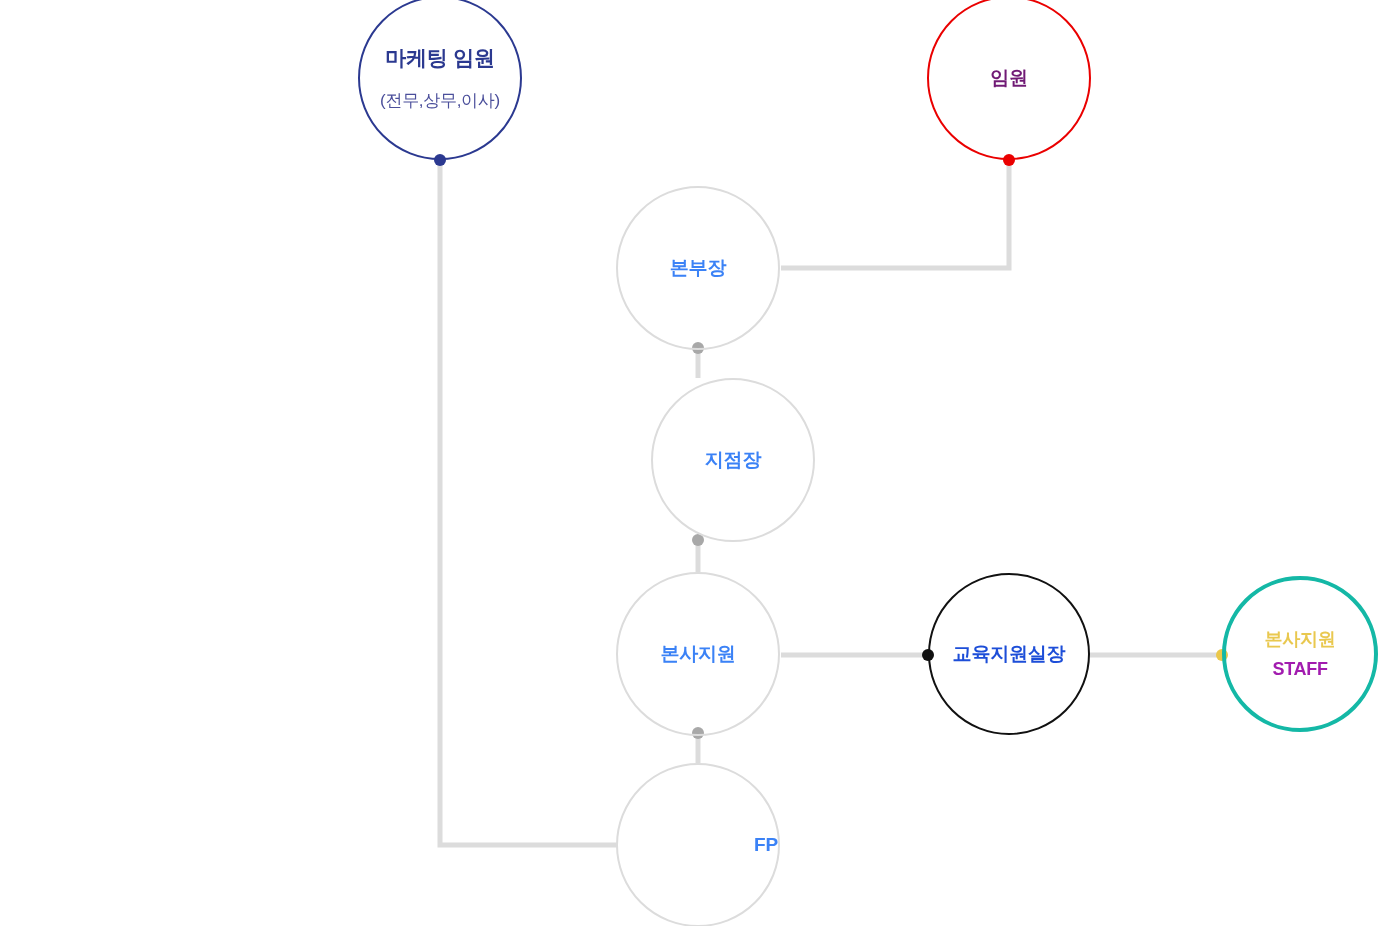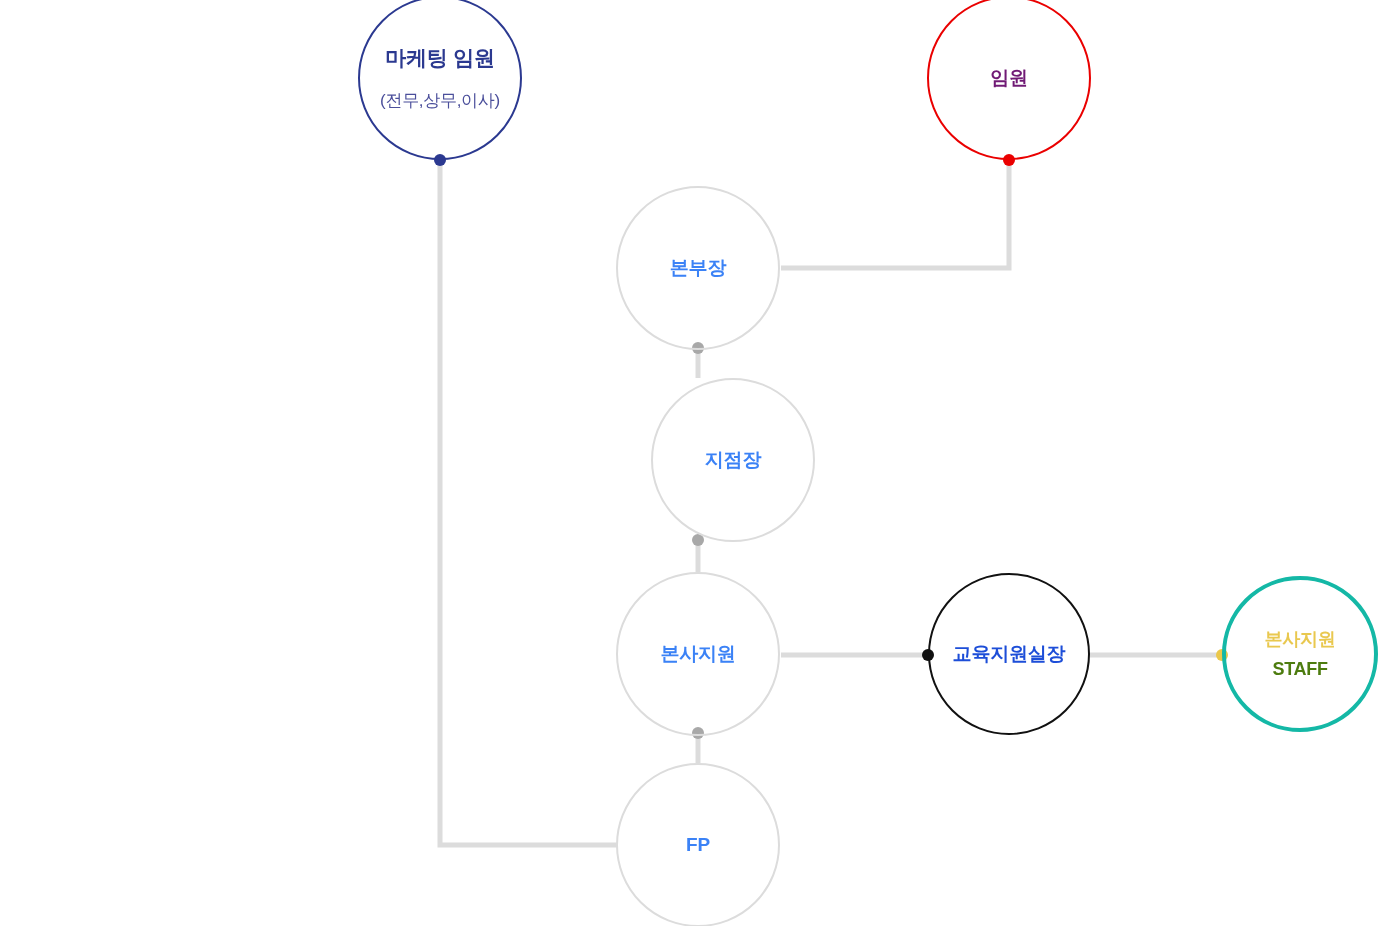--- a/index.html
+++ b/index.html
@@ -80,21 +80,21 @@
     font-size: 19px;
   }
   .node--staff {
     border: 4px solid #14b8a6;
   }
   .node--staff .node-label {
     color: #e9c84f;
     font-size: 18px;
   }
   .node--staff .node-sublabel {
-    color: #4d7c0f;
+    color: #a21caf;
     font-size: 18px;
     font-weight: bold;
     margin-top: 8px;
   }
 </style>
 </head>
 <body>
 
 <div id="org-chart">
 
@@ -129,21 +129,21 @@
       </div>
       <div class="node node--gray" style="left: 616px; top: 186px; width: 164px; height: 164px;">
         <span class="node-label">본부장</span>
       </div>
       <div class="node node--gray" style="left: 651px; top: 378px; width: 164px; height: 164px;">
         <span class="node-label">지점장</span>
       </div>
       <div class="node node--gray" style="left: 616px; top: 572px; width: 164px; height: 164px;">
         <span class="node-label">본사지원</span>
       </div>
-      <div class="node node--gray" style="left: 616px; top: 763px; width: 164px; height: 164px;">
+      <div class="node node--gray" style="left: 616px; top: 763px; width: 164px; height: 164px; align-items: flex-end;">
         <span class="node-label">FP</span>
       </div>
       <div class="node node--black" style="left: 928px; top: 573px; width: 162px; height: 162px;">
         <span class="node-label">교육지원실장</span>
       </div>
       <div class="node node--staff" style="left: 1222px; top: 576px; width: 156px; height: 156px;">
         <span class="node-label">본사지원</span>
         <span class="node-sublabel">STAFF</span>
       </div>
     </div>

